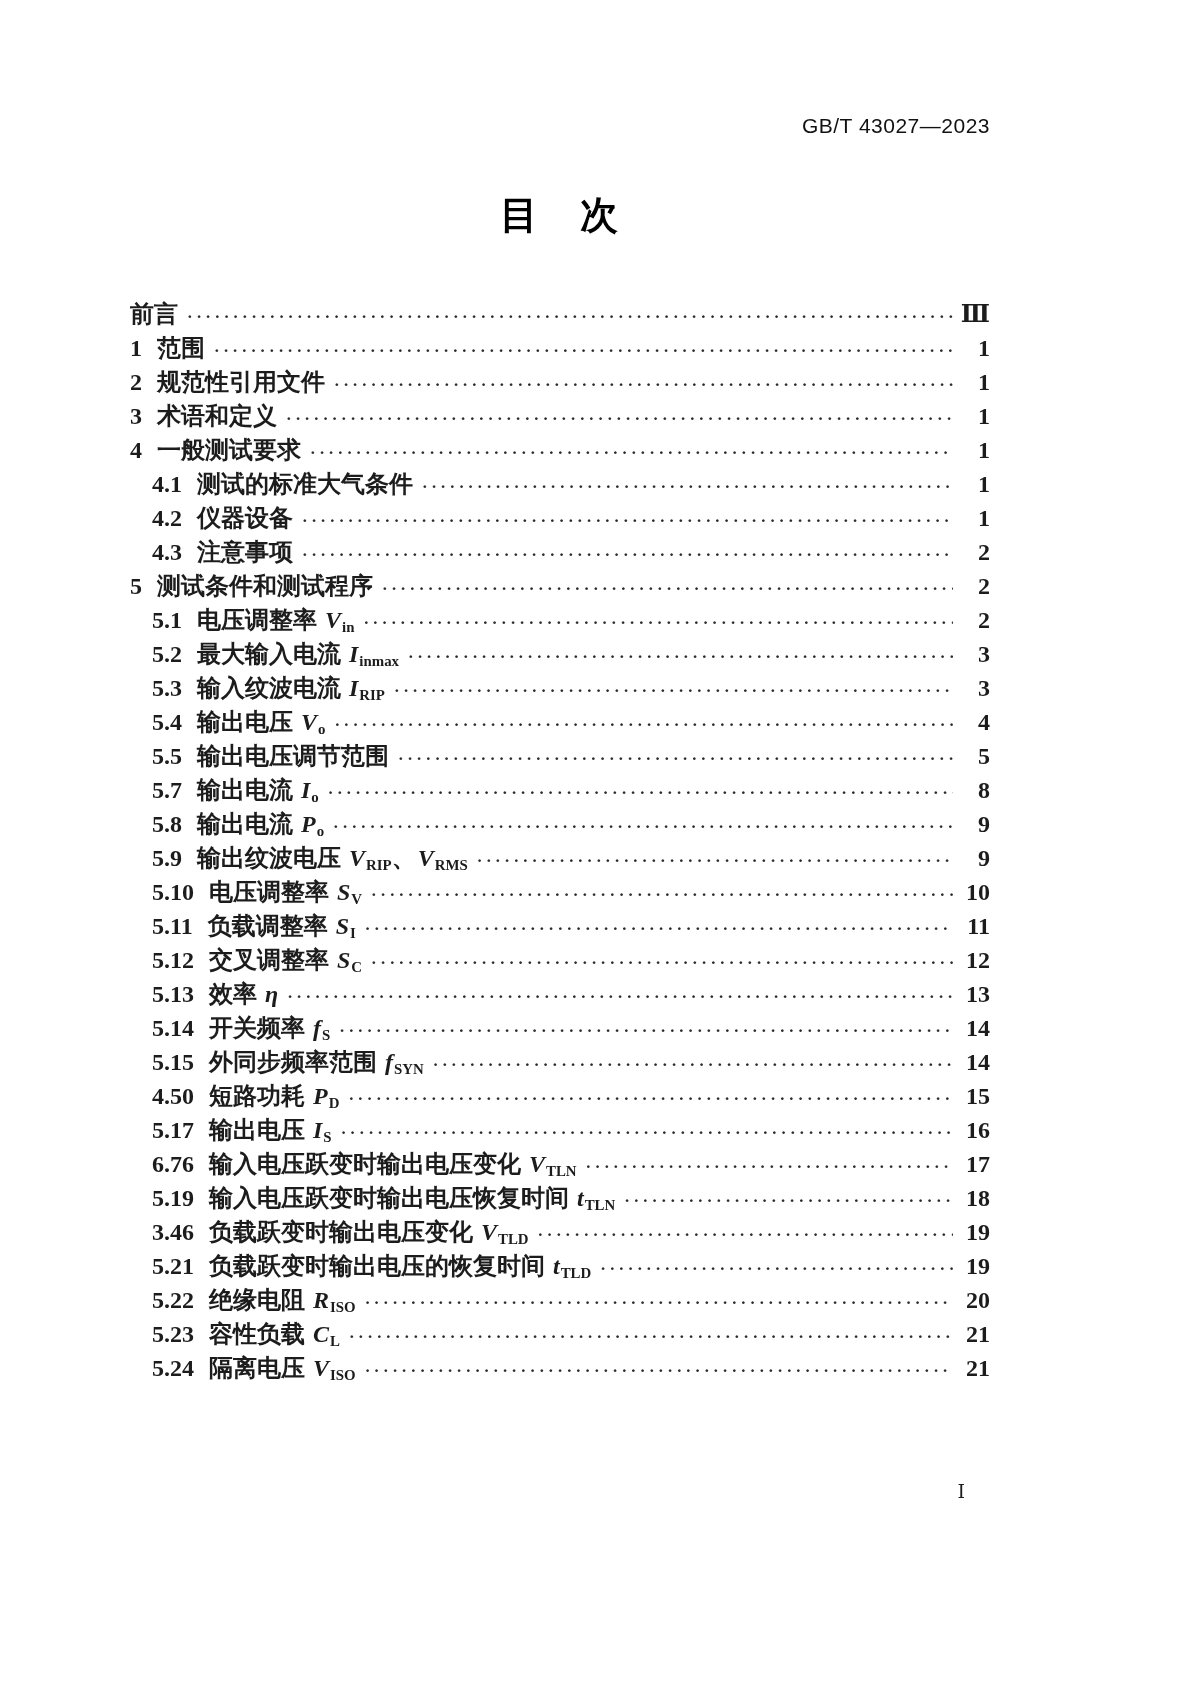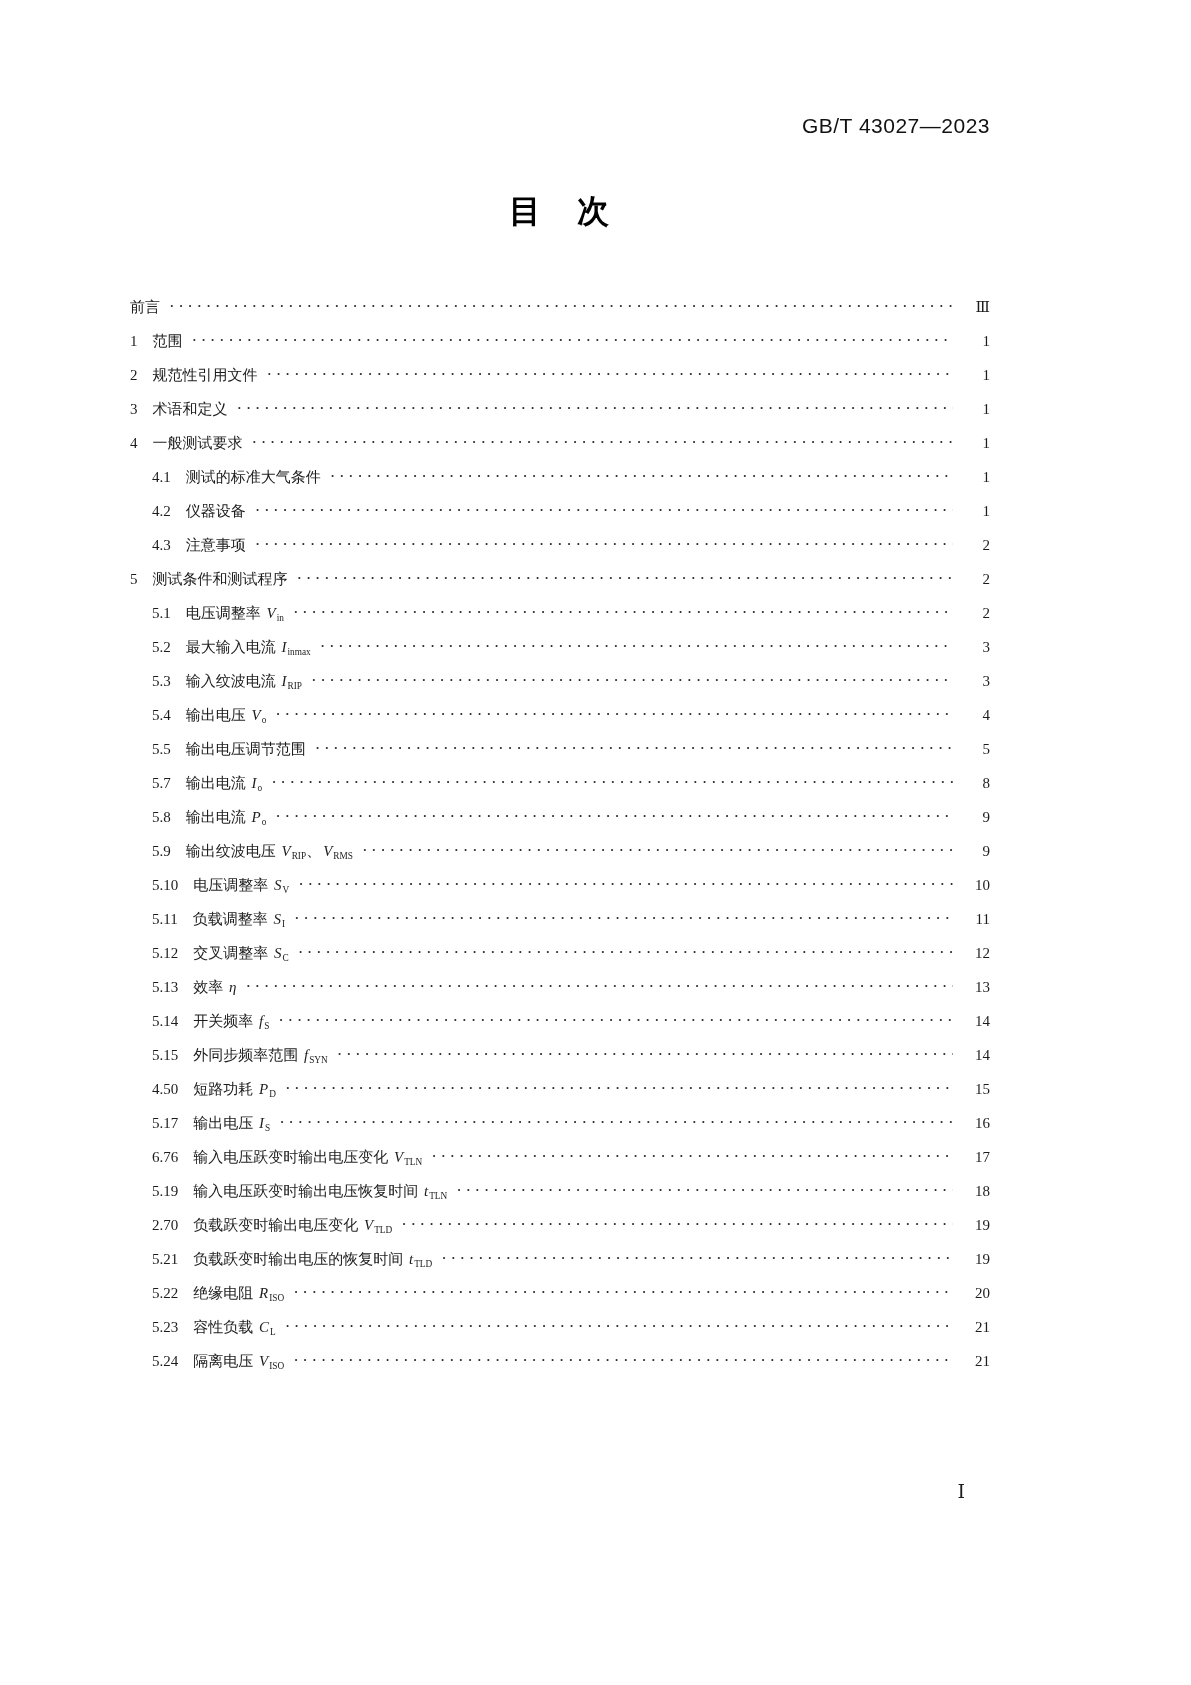--- a/index.html
+++ b/index.html
@@ -24,34 +24,35 @@
     font-size: 21px;
     font-weight: 500;
     letter-spacing: 0.5px;
     color: #111;
   }
   .toc-title {
     margin: 52px 0 56px 0;
     text-align: center;
     font-family: "Liberation Sans", "DejaVu Sans", sans-serif;
     font-weight: 700;
-    font-size: 32px;
+    font-size: 38px;
     letter-spacing: 2px;
     color: #000;
   }
   .toc {
     width: 100%;
   }
   .toc-row {
     display: flex;
     align-items: baseline;
     height: 34px;
     line-height: 34px;
-    font-size: 15px;
+    font-size: 24px;
     white-space: nowrap;
+    font-weight: bold;
   }
   .toc-row.level-1 { padding-left: 22px; }
   .num {
     flex: none;
     margin-right: 15px;
   }
   .t { flex: none; }
   .t .var {
     font-style: italic;
     font-family: "Liberation Serif", "DejaVu Serif", serif;
@@ -255,21 +256,21 @@
         <span class="leader"></span>
         <span class="pg">17</span>
       </div>
       <div class="toc-row level-1">
         <span class="num">5.19</span>
         <span class="t"><span>输入电压跃变时输出电压恢复时间 </span><span class="var">t</span><span class="sub">TLN</span></span>
         <span class="leader"></span>
         <span class="pg">18</span>
       </div>
       <div class="toc-row level-1">
-        <span class="num">2.70</span>
+        <span class="num">3.46</span>
         <span class="t"><span>负载跃变时输出电压变化 </span><span class="var">V</span><span class="sub">TLD</span></span>
         <span class="leader"></span>
         <span class="pg">19</span>
       </div>
       <div class="toc-row level-1">
         <span class="num">5.21</span>
         <span class="t"><span>负载跃变时输出电压的恢复时间 </span><span class="var">t</span><span class="sub">TLD</span></span>
         <span class="leader"></span>
         <span class="pg">19</span>
       </div>

